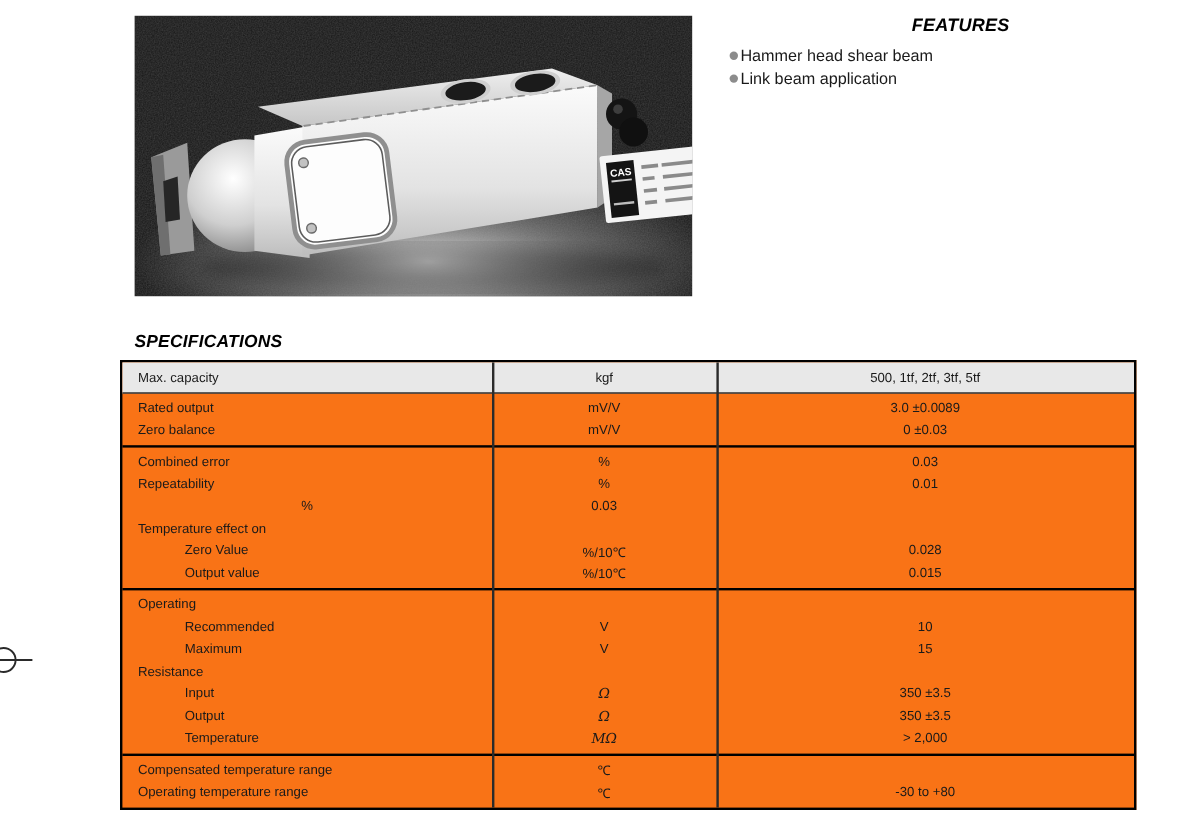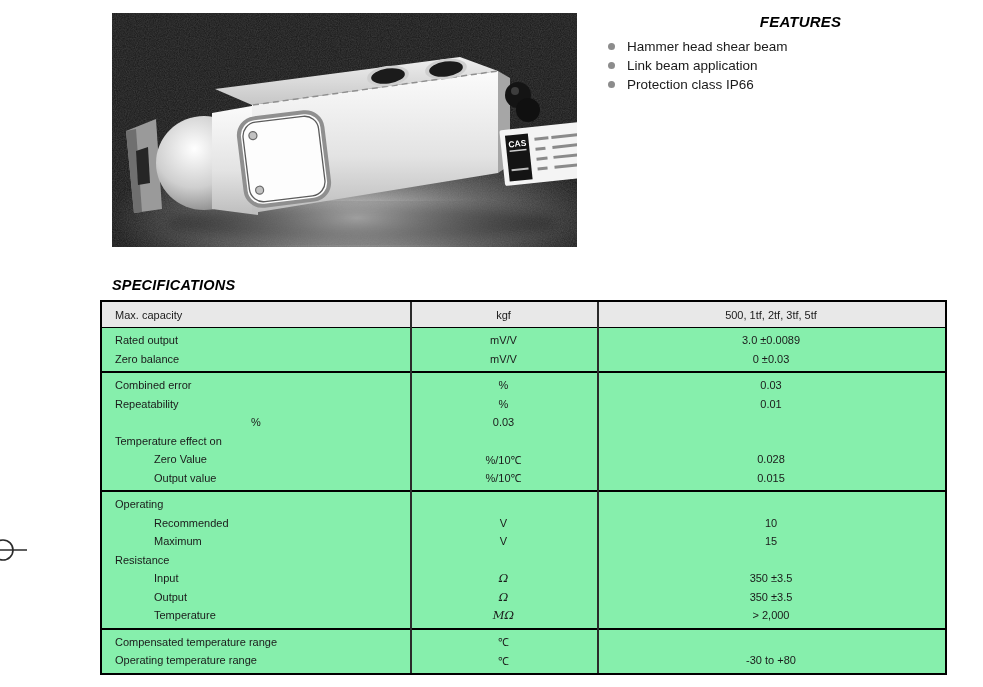--- a/index.html
+++ b/index.html
@@ -11,32 +11,32 @@
   
   .photo-wrap{position:absolute;left:112px;top:13px;width:465px;height:234px;}
   .photo-wrap svg{display:block;}
 
   
   .features{position:absolute;left:608px;top:14px;width:370px;text-align:center;}
   .features-heading{
     font-style:italic;font-weight:bold;font-size:15px;line-height:16px;
     margin:0 0 9px 15px;letter-spacing:.2px;color:#000;
   }
-  .feature-item{display:flex;align-items:center;gap:12px;margin:0 0 4px 0;
+  .feature-item{display:flex;align-items:center;gap:2px;margin:0 0 4px 0;
     font-size:13.5px;line-height:15px;color:#1a1a1a;}
   .bullet{width:7px;height:7px;border-radius:50%;background:#8c8c8c;flex:0 0 auto;}
 
   
   .spec-heading{
     position:absolute;left:112px;top:277px;margin:0;
     font-style:italic;font-weight:bold;font-size:14.5px;letter-spacing:.2px;color:#000;
   }
   .spec-table{
     position:absolute;left:100px;top:300px;width:847px;
-    border:2px solid #000;background:#86efac;box-sizing:border-box;
+    border:2px solid #000;background:#f97316;box-sizing:border-box;
   }
   .vline{position:absolute;top:0;bottom:0;width:1.5px;background:#2b2b2b;z-index:5;}
   .vline.v1{left:308px;}
   .vline.v2{left:495px;}
   .spec-header-row{
     display:grid;grid-template-columns:308px 187px 1fr;align-items:center;
     height:25px;background:#e8e8e8;border-bottom:1.5px solid #000;
     font-size:11px;color:#1a1a1a;
   }
   .group{padding:3px 0;}
@@ -152,24 +152,20 @@
 <div class="features">
   <h2 class="features-heading">FEATURES</h2>
   <div class="feature-item">
     <span class="bullet"></span>
     <span>Hammer head shear beam</span>
   </div>
   <div class="feature-item">
     <span class="bullet"></span>
     <span>Link beam application</span>
   </div>
-  <div class="feature-item">
-    <span class="bullet"></span>
-    <span>Protection class IP66</span>
-  </div>
 </div>
 
 <h2 class="spec-heading">SPECIFICATIONS</h2>
 
 <div class="spec-table">
   <div class="vline v1"></div>
   <div class="vline v2"></div>
 
   <div class="spec-header-row">
     <div class="cell-name">Max. capacity</div>

